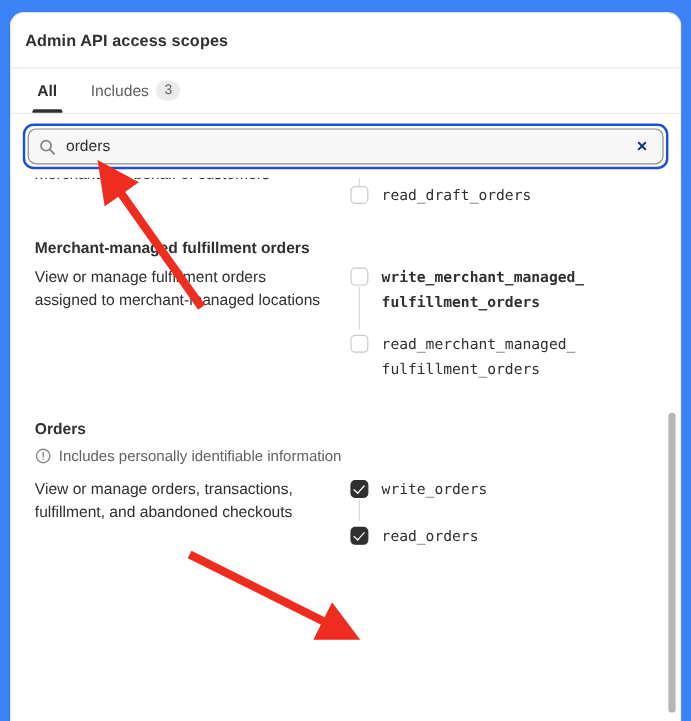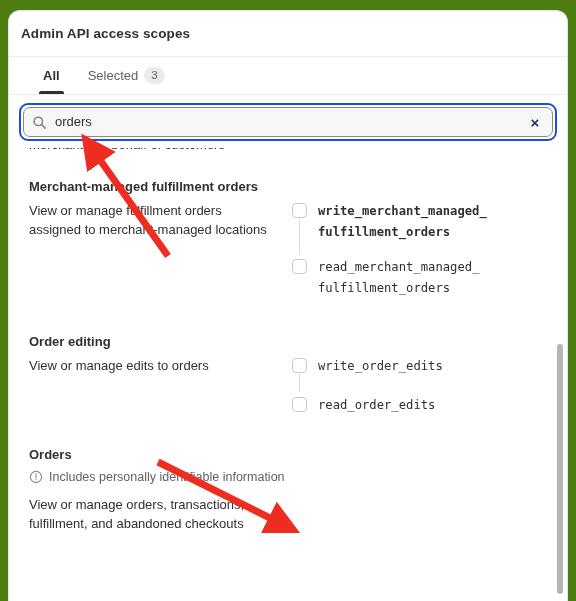--- a/index.html
+++ b/index.html
@@ -6,21 +6,21 @@
     margin: 0; padding: 0;
     width: 576px; height: 601px;
     overflow: hidden;
     background: #f1f1f1;
     font-family: "Liberation Sans", sans-serif;
     -webkit-font-smoothing: antialiased;
   }
   .page {
     position: relative;
     width: 576px; height: 601px;
-    background: #4d7c0f;
+    background: #3b82f6;
   }
   .card {
     position: absolute;
     left: 8px; top: 10px;
     width: 560px; height: 591px;
     background: #ffffff;
     border-radius: 12px 12px 0 0;
     border: 1px solid #e3e3e3;
     border-bottom: none;
     box-sizing: border-box;
@@ -38,21 +38,21 @@
   .card-title {
     font-size: 13.5px;
     font-weight: bold;
     color: #303030;
     letter-spacing: 0.1px;
   }
   .tabs {
     height: 38px;
     display: flex;
     align-items: flex-end;
-    padding: 0 20px;
+    padding: 0 8px;
     border-bottom: 1px solid #ebebeb;
     box-sizing: border-box;
   }
   .tab {
     position: relative;
     display: flex;
     align-items: center;
     gap: 6px;
     height: 100%;
     padding: 0 14px;
@@ -248,21 +248,21 @@
 
     <div class="card-header">
       <div class="card-title">Admin API access scopes</div>
     </div>
 
     <div class="tabs">
       <div class="tab active">
         <span>All</span>
       </div>
       <div class="tab">
-        <span>Selected</span>
+        <span>Includes</span>
         <span class="tab-badge">3</span>
       </div>
     </div>
 
     <div class="search-wrap">
       <div class="search-focus">
         <div class="search-box">
           <svg class="search-icon" viewBox="0 0 20 20" fill="none" stroke="#5c5f62" stroke-width="2">
             <circle cx="8.5" cy="8.5" r="5.6"></circle>
             <line x1="12.8" y1="12.8" x2="17.5" y2="17.5" stroke-linecap="round"></line>
@@ -274,20 +274,29 @@
     </div>
 
     <div class="scroll-area">
       <div class="scroll-inner">
 
         <div class="sec" style="padding-top:0;">
           <div class="row">
             <div class="col-left">
               <div class="sec-desc" style="color:#303030;">merchants on behalf of customers</div>
             </div>
+            <div class="col-right">
+              <div class="scope-list">
+                <div class="connector" style="top:-16px;height:18px;"></div>
+                <div class="scope-item" style="margin-top:18px;">
+                  <span class="cbox"></span>
+                  <span class="scope-name">read_draft_orders</span>
+                </div>
+              </div>
+            </div>
           </div>
         </div>
 
         <div class="sec" style="padding-top:24px;">
           <div class="sec-title">Merchant-managed fulfillment orders</div>
           <div class="row">
             <div class="col-left">
               <div class="sec-desc">View or manage fulfillment orders assigned to merchant-managed locations</div>
             </div>
             <div class="col-right">
@@ -301,56 +310,48 @@
                 <div class="scope-item">
                   <span class="cbox"></span>
                   <span class="scope-name">read_merchant_managed_
 fulfillment_orders</span>
                 </div>
               </div>
             </div>
           </div>
         </div>
 
-        <div class="sec" style="padding-top:34px;">
-          <div class="sec-title">Order editing</div>
-          <div class="row">
-            <div class="col-left">
-              <div class="sec-desc">View or manage edits to orders</div>
-            </div>
-            <div class="col-right">
-              <div class="scope-list">
-                <div class="connector" style="top:18px;height:18px;"></div>
-                <div class="scope-item" style="padding-bottom:18px;">
-                  <span class="cbox"></span>
-                  <span class="scope-name">write_order_edits</span>
-                </div>
-                <div class="scope-item">
-                  <span class="cbox"></span>
-                  <span class="scope-name">read_order_edits</span>
-                </div>
-              </div>
-            </div>
-          </div>
-        </div>
 
         <div class="sec" style="padding-top:30px;">
           <div class="sec-title">Orders</div>
           <div class="pii">
             <svg width="14" height="14" viewBox="0 0 20 20">
               <circle cx="10" cy="10" r="8" fill="none" stroke="#8a8a8a" stroke-width="1.6"></circle>
               <line x1="10" y1="5.6" x2="10" y2="11" stroke="#8a8a8a" stroke-width="1.6" stroke-linecap="round"></line>
               <circle cx="10" cy="13.8" r="0.95" fill="#8a8a8a"></circle>
             </svg>
             <span>Includes personally identifiable information</span>
           </div>
           <div class="row">
             <div class="col-left">
               <div class="sec-desc">View or manage orders, transactions, fulfillment, and abandoned checkouts</div>
             </div>
+            <div class="col-right">
+              <div class="scope-list">
+                <div class="connector" style="top:18px;height:18px;"></div>
+                <div class="scope-item" style="padding-bottom:18px;">
+                  <span class="cbox checked"></span>
+                  <span class="scope-name">write_orders</span>
+                </div>
+                <div class="scope-item">
+                  <span class="cbox checked"></span>
+                  <span class="scope-name">read_orders</span>
+                </div>
+              </div>
+            </div>
           </div>
         </div>
 
       </div>
 
       <div class="sbar-track">
         <div class="sbar-thumb" id="sbar-thumb" style="top: 196px; height: 250px; background: rgb(181, 181, 181);"></div>
       </div>
     </div>
 

